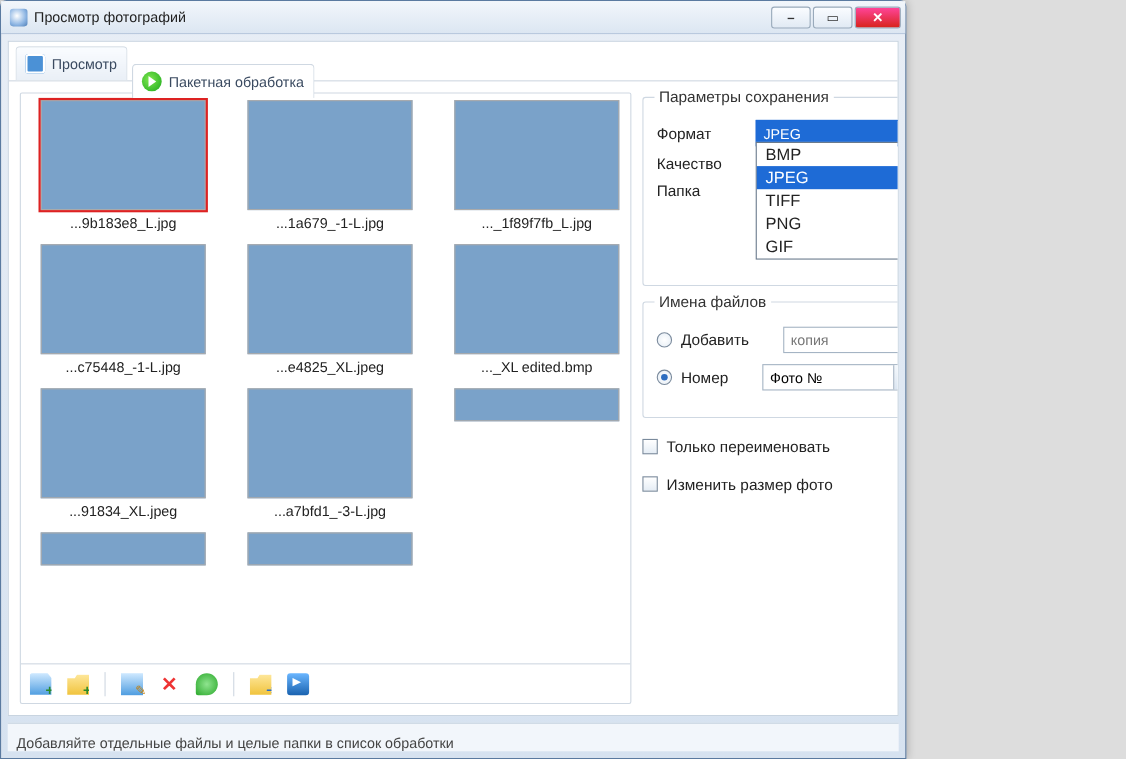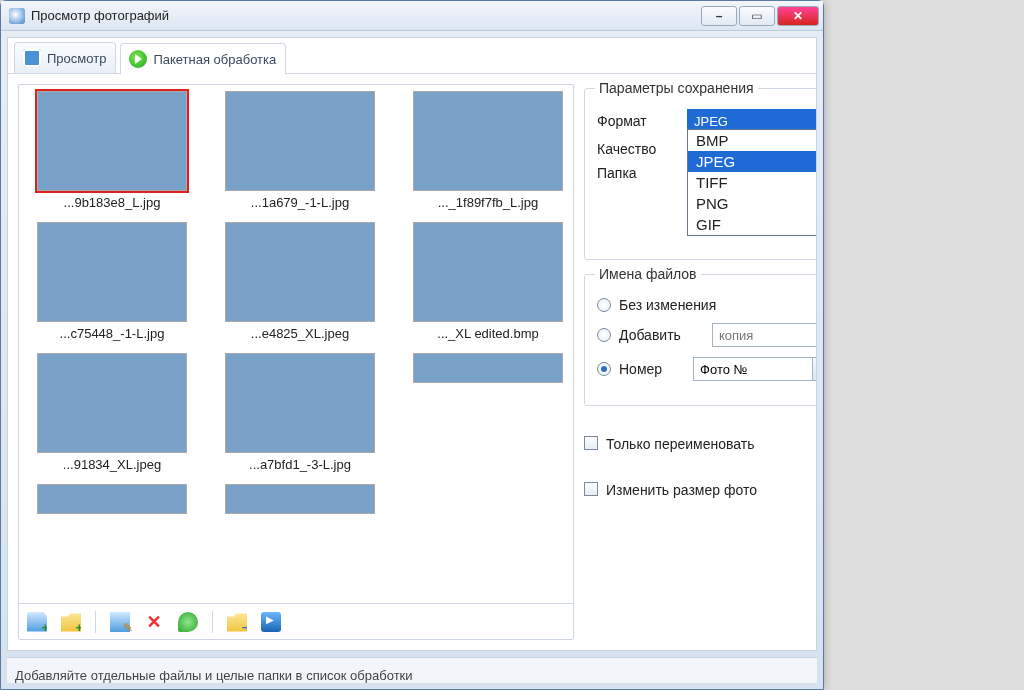--- a/index.html
+++ b/index.html
@@ -38,21 +38,21 @@
   display: flex; flex-direction: column;
 }
 
 .tabs { display: flex; align-items: center; padding: 4px 6px 0 6px; border-bottom: 1px solid #cfd8e2; gap: 4px; }
 .tab {
   display: flex; align-items: center; gap: 6px; padding: 6px 9px 6px 8px;
   border: 1px solid #cfd8e2; border-bottom: none;
   border-radius: 4px 4px 0 0; background: linear-gradient(#fafcff, #e9eff6);
   color: #3a4a60; font-size: 15px;
 }
-.tab.active { background: #fff; position: relative; top: 1px; }
+.tab.active { background: #fff; position: relative; top: 16px; }
 .tab .tabicon { width: 18px; height: 18px; }
 .tabicon.view { background: #4b91d6; border-radius: 3px; box-shadow: inset 0 0 0 2px #fff; }
 .tabicon.play { background: radial-gradient(circle at 40% 40%, #7ee650, #1aa81a); border-radius: 50%; position: relative; }
 .tabicon.play::after { content: ""; position: absolute; left: 6px; top: 4px; border-left: 7px solid #fff; border-top: 5px solid transparent; border-bottom: 5px solid transparent; }
 
 .body { flex: 1; display: flex; padding: 10px; gap: 6px; overflow: hidden; }
 
 .left {
   width: 640px; border: 1px solid #cfd8e2; border-radius: 2px;
   display: flex; flex-direction: column; background: #fff;
@@ -141,21 +141,21 @@
 .radio {
   width: 14px; height: 14px; border-radius: 50%; border: 1px solid #7a8a9c;
   background: radial-gradient(#fff, #e5edf5); display:inline-block; position:relative;
 }
 .radio.checked::after {
   content:""; position:absolute; left:3px; top:3px; width:6px; height:6px; border-radius:50%;
   background: #2d6dc0;
 }
 .radio-label { font-size: 14px; color: #222; }
 .radio-extra { margin-left: 23px; }
-.chk-row { display: flex; align-items: flex-start; gap: 8px; margin: 30px 0; }
+.chk-row { display: flex; align-items: center; gap: 8px; margin: 18px 0; }
 .chk {
   width: 14px; height: 14px; border: 1px solid #7a8a9c; background: linear-gradient(#fff,#e5edf5);
 }
 .combo.small { width: 140px; flex: none; color:#777;}
 .combo.small2 { width: 140px; flex: none; }
 
 .status {
   height: 26px; border-top: 1px solid #c8d4e0; display: flex; align-items: flex-end;
   padding: 0 8px; color: #444; background: #f2f6fb; font-size: 13px;
   margin: 0 6px 6px 6px;
@@ -273,24 +273,20 @@
             <label>Качество</label>
           </div>
           <div class="row">
             <label>Папка</label>
           </div>
         </div>
 
         <div class="group">
           <span class="group-title">Имена файлов</span>
 
-          <div class="radio-row">
-            <span class="radio"></span>
-            <span class="radio-label">Без изменения</span>
-          </div>
 
           <div class="radio-row">
             <span class="radio"></span>
             <span class="radio-label">Добавить</span>
             <div class="combo small radio-extra">
               <span>копия</span>
             </div>
           </div>
 
           <div class="radio-row">

